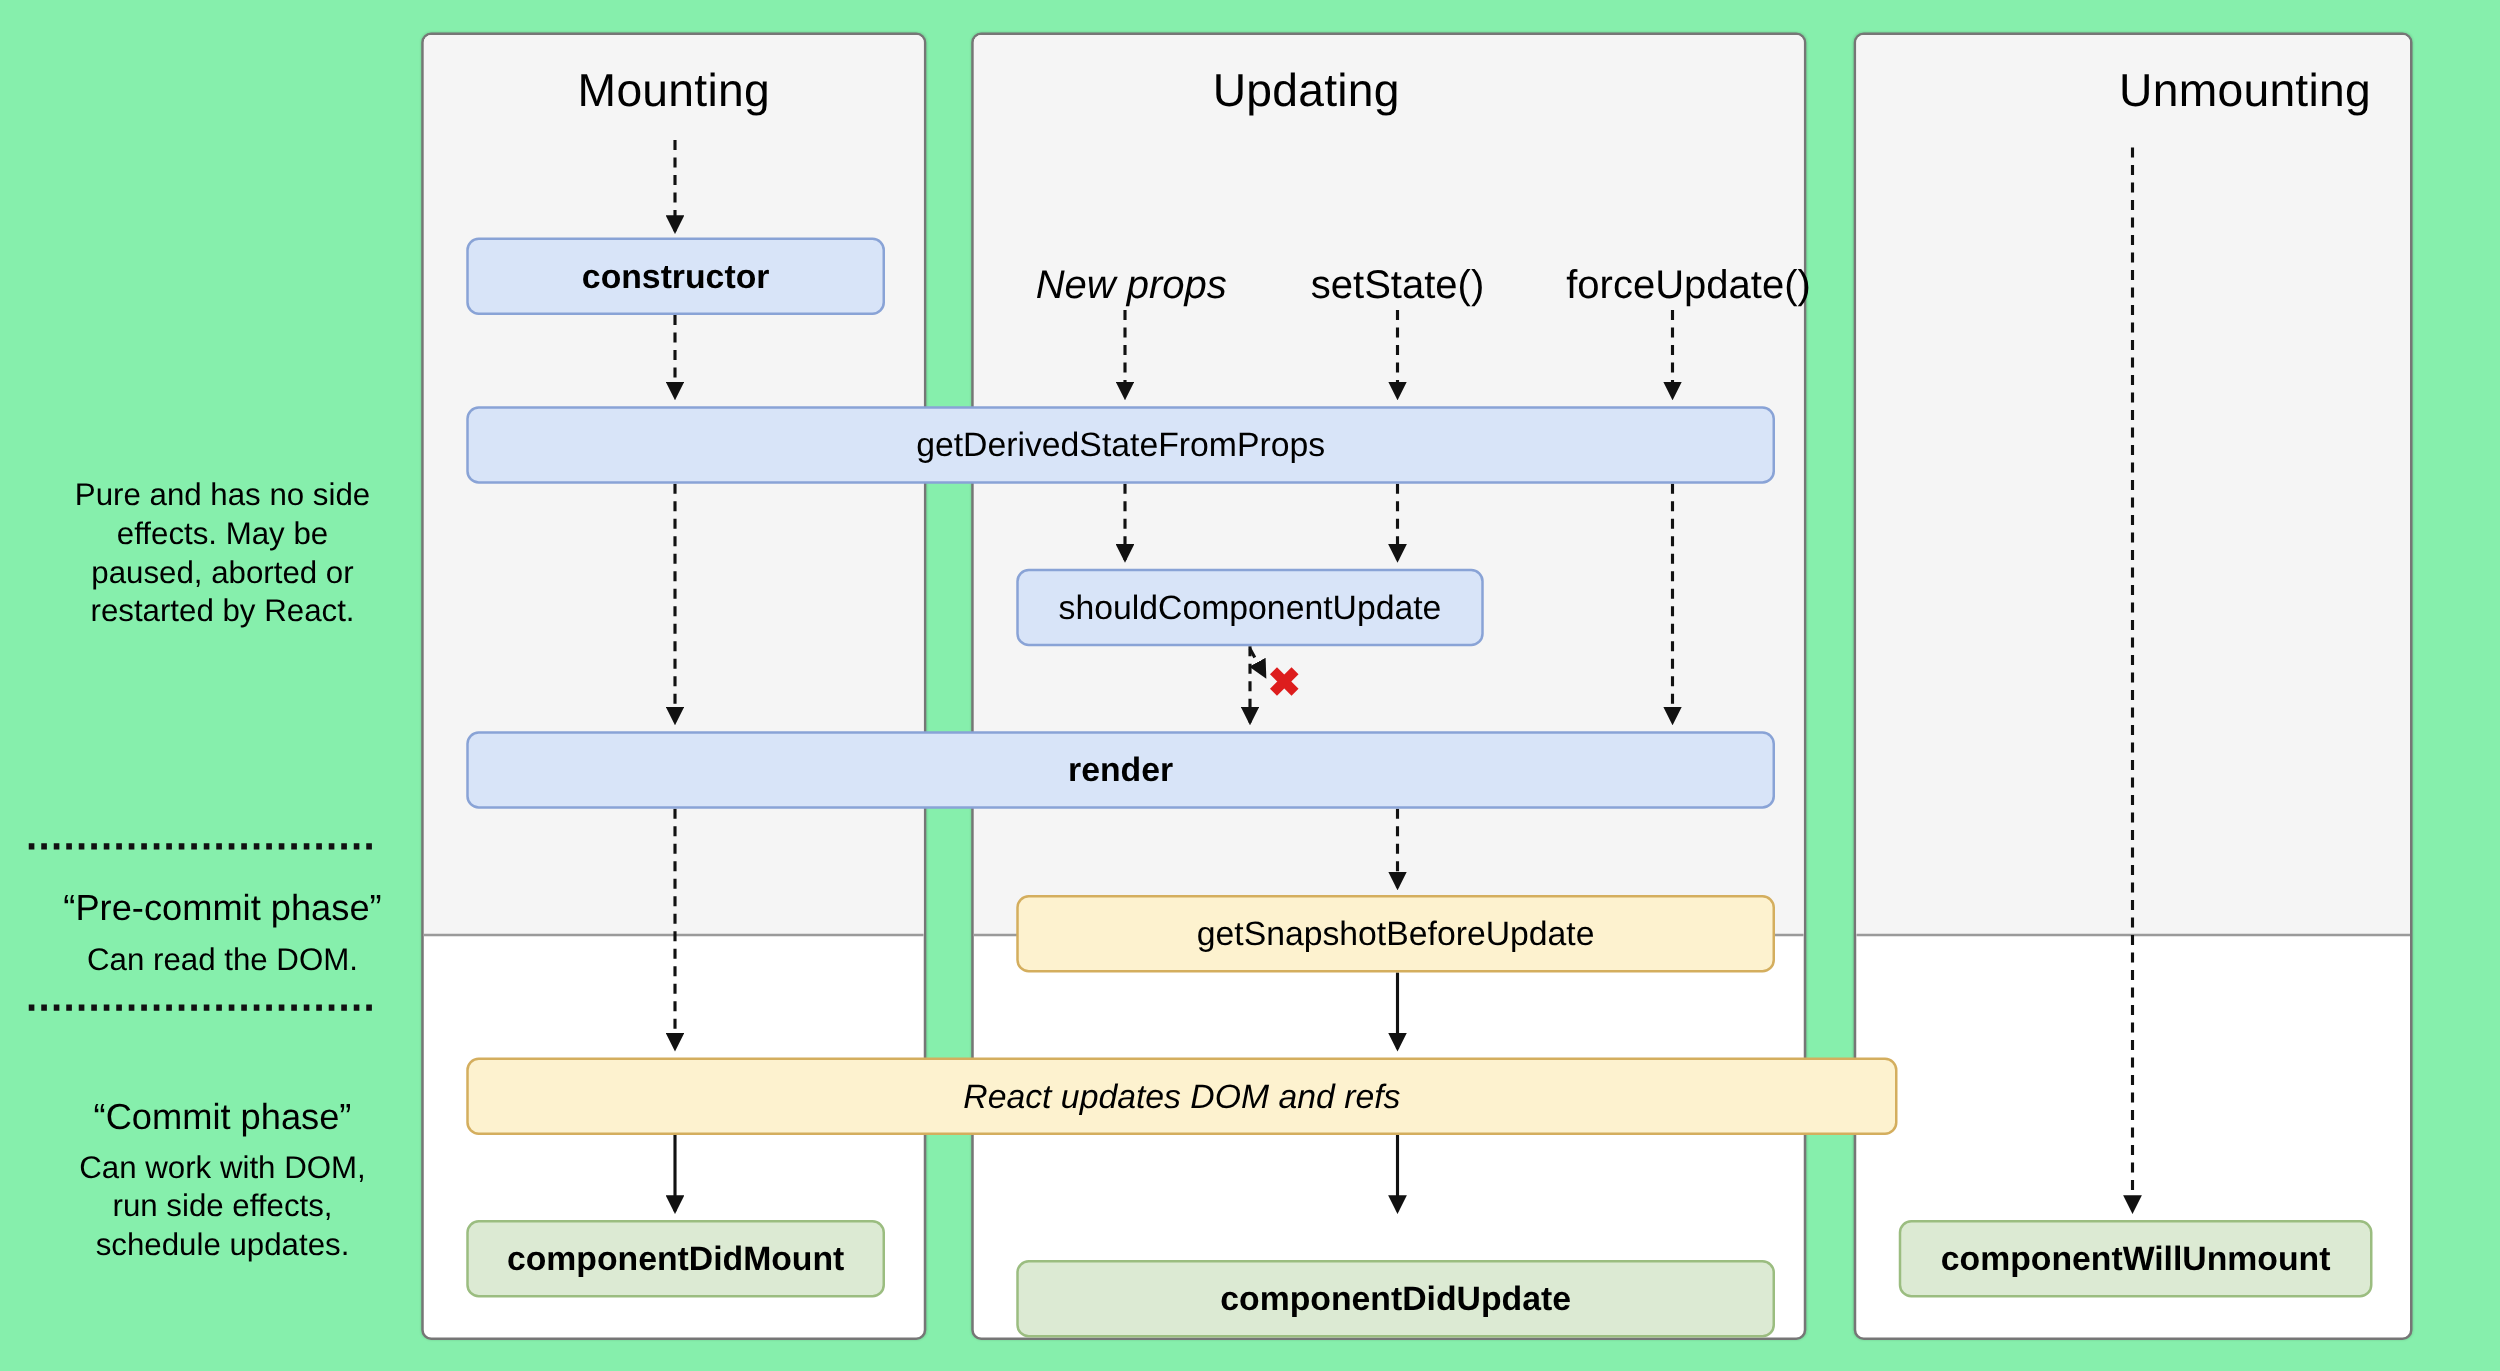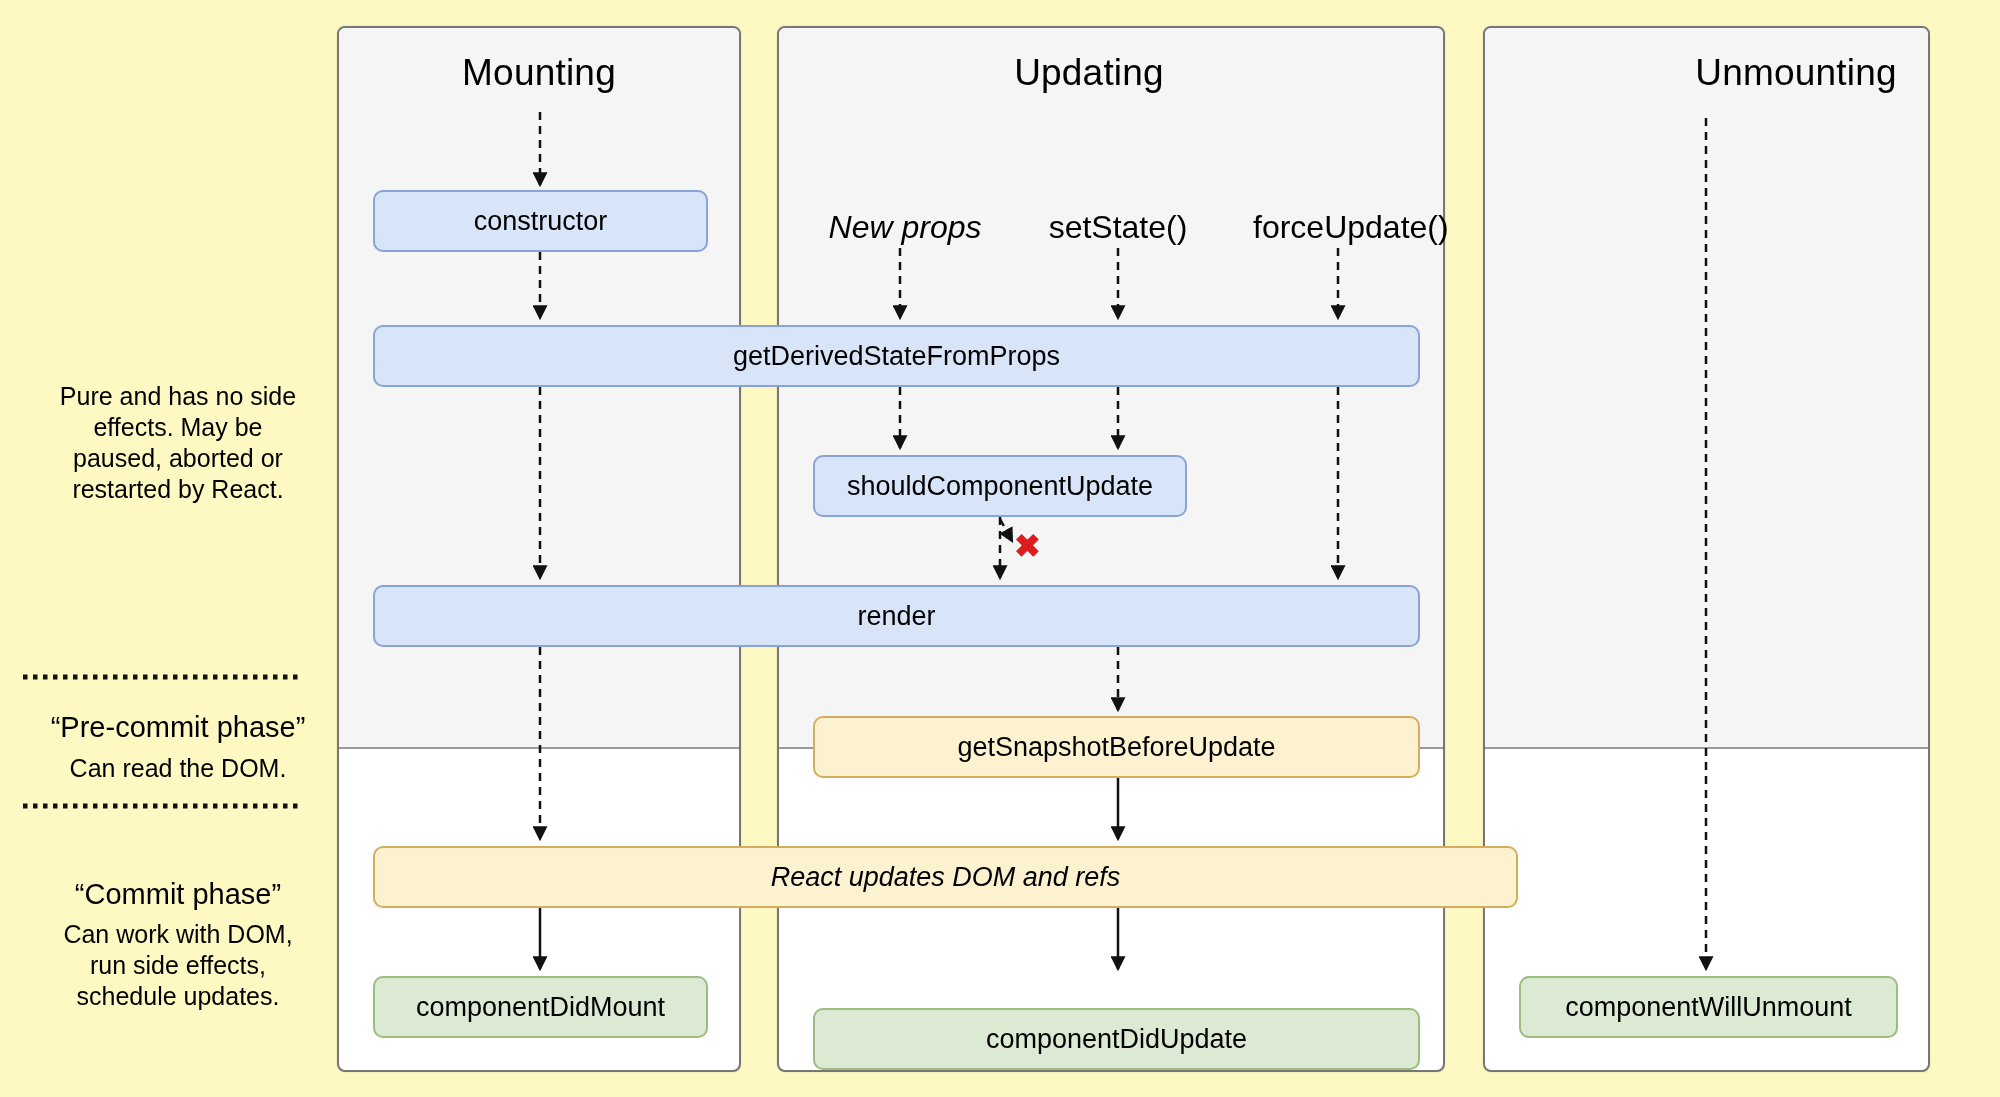--- a/index.html
+++ b/index.html
@@ -6,52 +6,52 @@
   :root{
     --box-blue-fill:#d8e4f8; --box-blue-border:#89a3d6;
     --box-yellow-fill:#fdf2cf; --box-yellow-border:#d4ae5e;
     --box-green-fill:#dcead3; --box-green-border:#9bbd80;
     --panel-fill:#f5f5f5; --panel-border:#767676;
     --reject-x:#dd1d1d; --arrow:#111111;
   }
   html,body{margin:0;padding:0;background:#ffffff;}
   .canvas{
     position:relative;width:2000px;height:1097px;overflow:hidden;
-    font-family:"Liberation Sans", sans-serif;color:#000;background:#fef9c3;
+    font-family:"Liberation Sans", sans-serif;color:#000;background:#86efac;
   }
   
   .panel{
     position:absolute;top:26px;height:1046px;box-sizing:border-box;
     background:#fff;border:2px solid var(--panel-border);border-radius:8px;
     overflow:hidden;box-shadow:0 0 2px rgba(0,0,0,.15);
   }
   .panel .gray{
     position:absolute;top:0;left:0;right:0;height:719px;
     background:var(--panel-fill);border-bottom:2px solid #9a9a9a;
   }
   .panel-mounting{left:337px;width:404px;}
   .panel-updating{left:777px;width:668px;}
   .panel-unmounting{left:1483px;width:447px;}
   .col-title{
     position:absolute;top:52px;margin:0;font-size:37px;font-weight:400;
     text-align:center;letter-spacing:.2px;
   }
   .col-title.t-mounting{left:337px;width:404px;}
-  .col-title.t-updating{left:777px;width:536px;margin-left:44px;}
+  .col-title.t-updating{left:777px;width:536px;}
   .col-title.t-unmounting{left:1514px;width:516px;margin-left:24px;}
   
   .box{
     position:absolute;height:62px;box-sizing:border-box;border-radius:10px;
     border:2px solid;display:flex;align-items:center;justify-content:center;
     font-size:27px;line-height:1;white-space:nowrap;
   }
   .box.blue{background:var(--box-blue-fill);border-color:var(--box-blue-border);}
   .box.yellow{background:var(--box-yellow-fill);border-color:var(--box-yellow-border);}
   .box.green{background:var(--box-green-fill);border-color:var(--box-green-border);}
-  .bold{font-weight:400;}
+  .bold{font-weight:700;}
   .italic{font-style:italic;}
   .b-constructor{left:373px;top:190px;width:335px;}
   .b-gdsfp{left:373px;top:325px;width:1047px;}
   .b-scu{left:813px;top:455px;width:374px;}
   .b-render{left:373px;top:585px;width:1047px;}
   .b-snapshot{left:813px;top:716px;width:607px;}
   .b-reactupdates{left:373px;top:846px;width:1145px;}
   .b-didmount{left:373px;top:976px;width:335px;}
   .b-didupdate{left:813px;top:1008px;width:607px;}
   .b-willunmount{left:1519px;top:976px;width:379px;}

